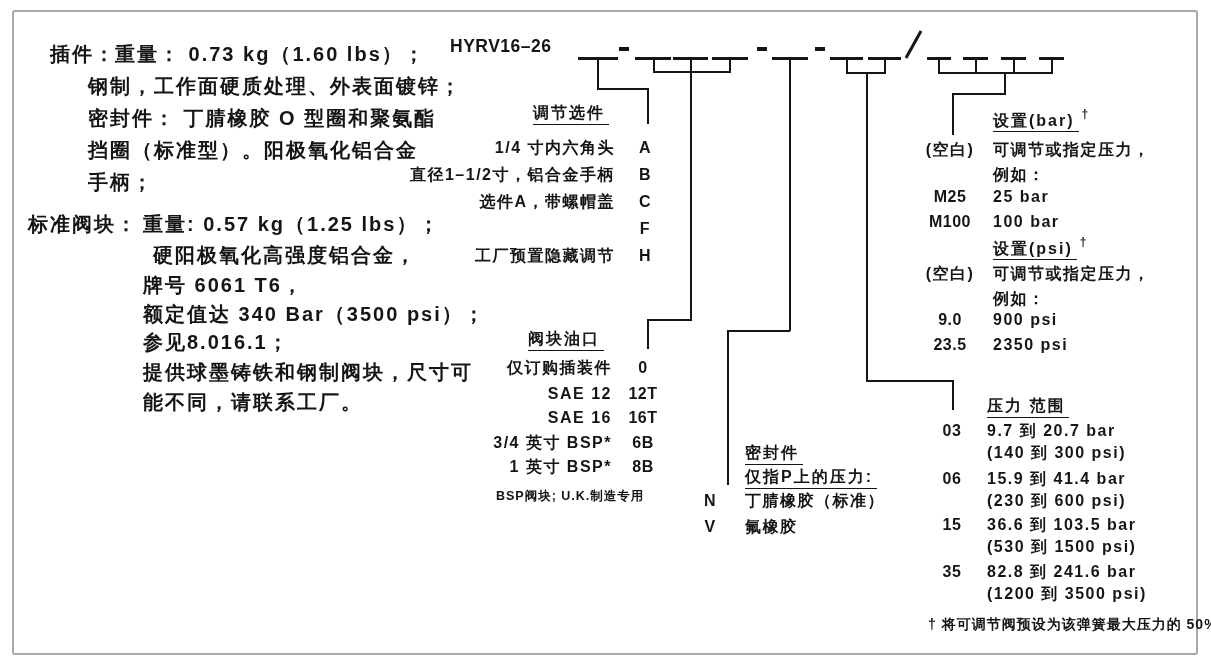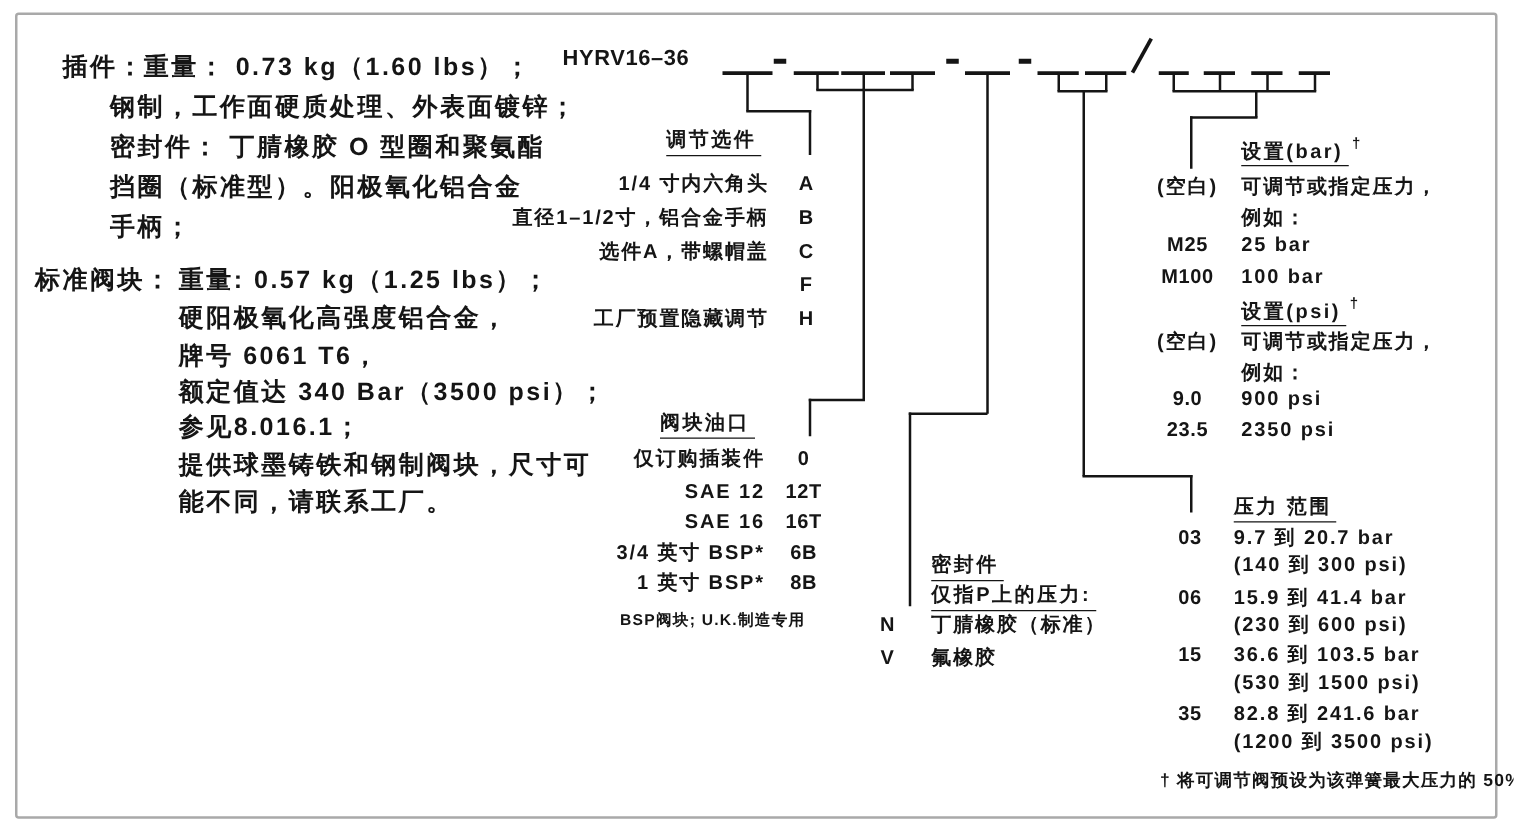--- a/index.html
+++ b/index.html
@@ -28,28 +28,28 @@
 
   <div class="t cjk" style="left:50px;top:43px">插件：</div>
   <div class="t cjk" style="left:115px;top:43px">重量： 0.73 kg（1.60 lbs）；</div>
   <div class="t cjk" style="left:88px;top:75px">钢制，工作面硬质处理、外表面镀锌；</div>
   <div class="t cjk" style="left:88px;top:139px">挡圈（标准型）。阳极氧化铝合金</div>
   <div class="t cjk" style="left:88px;top:107px">密封件： 丁腈橡胶 O 型圈和聚氨酯</div>
   <div class="t cjk" style="left:88px;top:171px">手柄；</div>
 
   <div class="t cjk" style="left:28px;top:213px">标准阀块：</div>
   <div class="t cjk" style="left:143px;top:213px">重量: 0.57 kg（1.25 lbs）；</div>
-  <div class="t cjk" style="left:143px;top:244px">硬阳极氧化高强度铝合金，</div>
+  <div class="t cjk" style="left:153px;top:244px">硬阳极氧化高强度铝合金，</div>
   <div class="t cjk" style="left:143px;top:274px">牌号 6061 T6，</div>
   <div class="t cjk" style="left:143px;top:303px">额定值达 340 Bar（3500 psi）；</div>
   <div class="t cjk" style="left:143px;top:331px">参见8.016.1；</div>
   <div class="t cjk" style="left:143px;top:391px">能不同，请联系工厂。</div>
   <div class="t cjk" style="left:143px;top:361px">提供球墨铸铁和钢制阀块，尺寸可</div>
 
-  <div class="t model" style="left:450px;top:36px">HYRV16–36</div>
+  <div class="t model" style="left:450px;top:36px">HYRV16–26</div>
 
   <i class="ln" style="left:578px;top:57px;width:40px;height:2.5px"></i>
   <i class="ln" style="left:635px;top:57px;width:36px;height:2.5px"></i>
   <i class="ln" style="left:673px;top:57px;width:35px;height:2.5px"></i>
   <i class="ln" style="left:712px;top:57px;width:36px;height:2.5px"></i>
   <i class="ln" style="left:772px;top:57px;width:36px;height:2.5px"></i>
   <i class="ln" style="left:830px;top:57px;width:33px;height:2.5px"></i>
   <i class="ln" style="left:868px;top:57px;width:33px;height:2.5px"></i>
   <i class="ln" style="left:927px;top:57px;width:24px;height:2.5px"></i>
   <i class="ln" style="left:963px;top:57px;width:25px;height:2.5px"></i>

